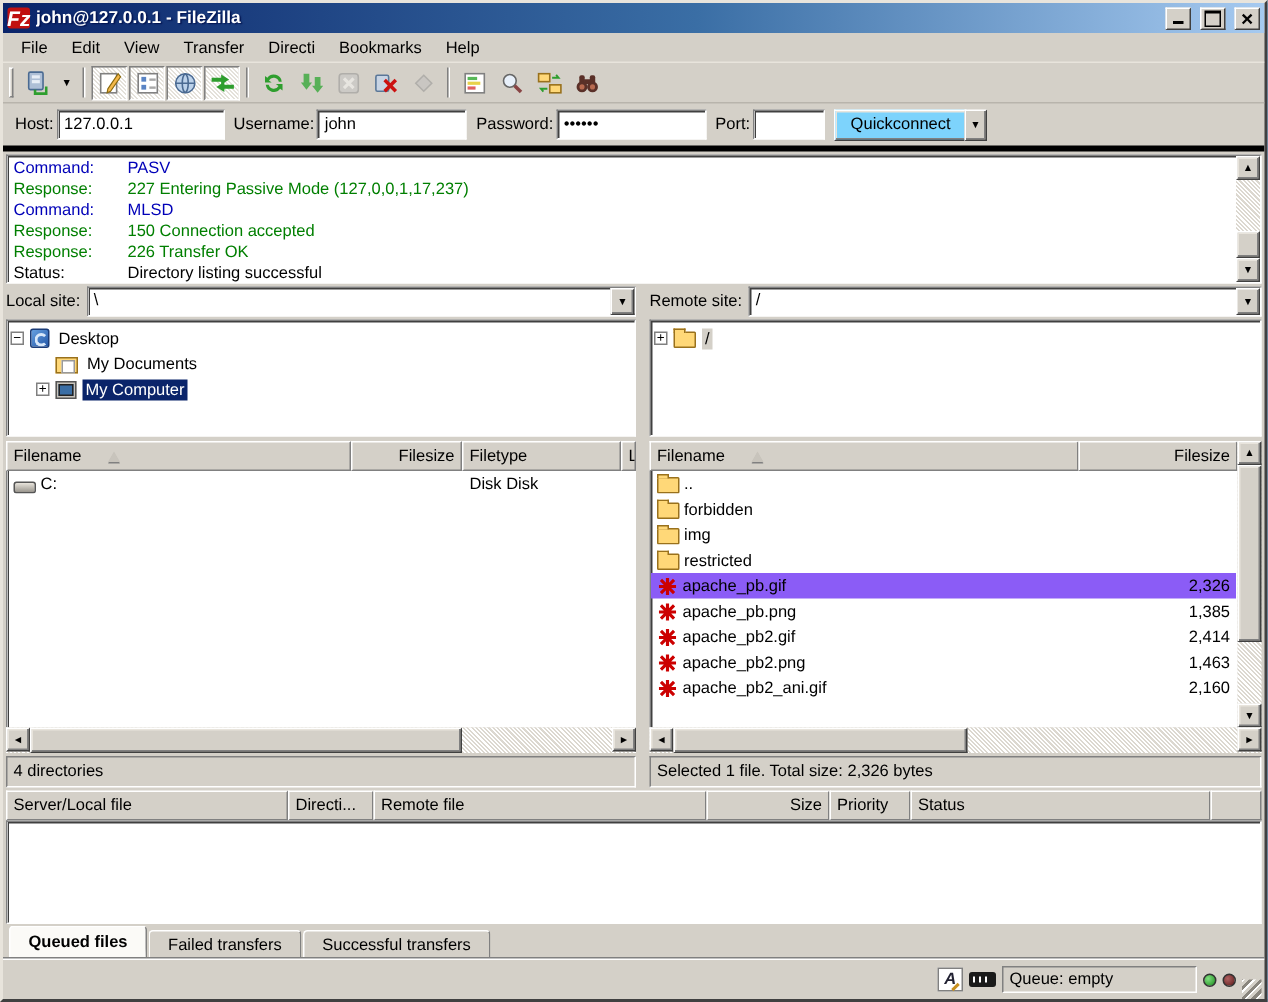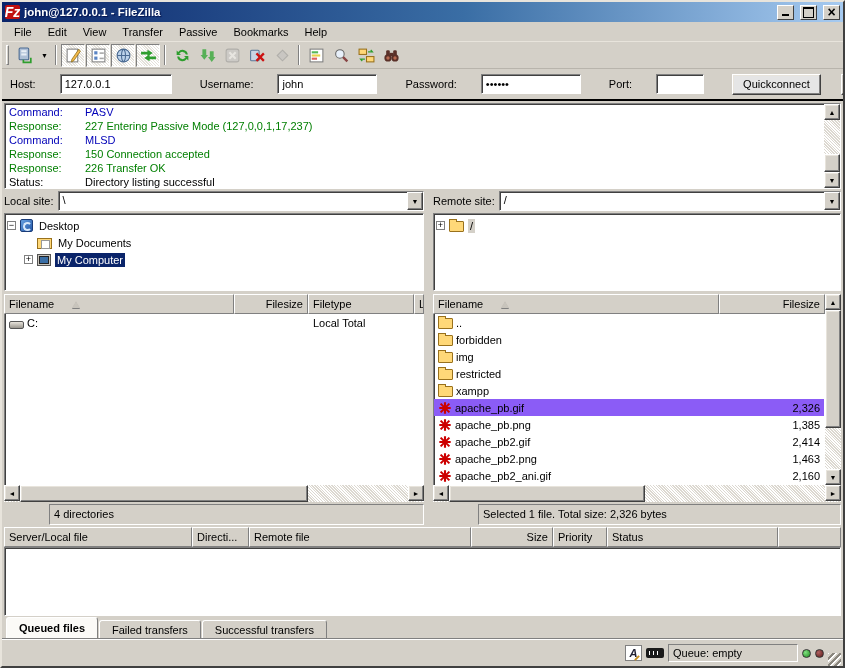--- a/index.html
+++ b/index.html
@@ -35,26 +35,26 @@
   .tbtn { width:24px; height:23px; display:flex; align-items:center; justify-content:center;
           border:1px solid transparent; }
   .tbtn.pressed { border-color:#808080 #fff #fff #808080;
           background:repeating-linear-gradient(45deg,#fff 0 1px,#e4e1da 1px 2px); }
   .tbtn.disabled svg { filter:grayscale(1); opacity:.45; }
   .tbtn svg { width:17px; height:17px; }
   .tb-drop { width:13px; height:23px; display:flex; align-items:center; justify-content:center; font-size:7px; }
   .tb-sep { width:2px; height:20px; border-left:1px solid #808080; border-right:1px solid #fff; margin:0 3px; }
 
   
-  .quickbar { height:32px; flex:0 0 32px; display:flex; align-items:center; gap:24px; padding-left:8px;
-              border-bottom:2px solid #000000; }
+  .quickbar { height:32px; flex:0 0 32px; display:flex; align-items:center; gap:2px; padding-left:8px;
+              border-bottom:4px solid #000000; }
   .qlabel { white-space:nowrap; }
   .field { background:#fff; border:1px solid; border-color:#808080 #fff #fff #808080;
            box-shadow:inset 1px 1px 0 #404040; height:20px; padding:2px 4px; font:11px "Liberation Sans",sans-serif; }
-  .qc-btn { height:21px; padding:0 10px; background:#e5e5e5; border:1px solid; border-color:#fff #404040 #404040 #fff;
+  .qc-btn { height:21px; padding:0 10px; background:#7dd3fc; border:1px solid; border-color:#fff #404040 #404040 #fff;
             box-shadow:inset -1px -1px 0 #808080, inset 1px 1px 0 #e8e4dc; font:11px "Liberation Sans",sans-serif; }
   .qc-drop { width:15px; height:21px; background:#d4d0c8; border:1px solid; border-color:#fff #404040 #404040 #fff;
              box-shadow:inset -1px -1px 0 #808080; font-size:7px; display:flex; align-items:center; justify-content:center; }
 
   
   .logpanel { height:86px; flex:0 0 86px; margin:2px 2px 0 2px; background:#fff;
               border:1px solid; border-color:#808080 #fff #fff #808080; box-shadow:inset 1px 1px 0 #404040;
               display:flex; }
   .logtext { flex:1; padding:1px 4px; overflow:hidden; }
   .log-line { display:flex; line-height:14px; white-space:nowrap; }
@@ -109,21 +109,21 @@
   .listbody { flex:1; background:#fff; overflow:hidden; border-left:1px solid #808080; border-right:1px solid #fff;
               box-shadow:inset 1px 0 0 #404040; }
   .lrow { display:flex; height:17px; align-items:center; }
   .lrow.sel { background:#8b5cf6; }
   .cell { padding:0 4px; display:flex; align-items:center; gap:3px; overflow:hidden; white-space:nowrap; }
   .cell.num { justify-content:flex-end; }
   .listwrap { flex:1; display:flex; min-height:0; }
   .listcol { flex:1; display:flex; flex-direction:column; min-width:0; }
 
   .statusline { height:21px; flex:0 0 21px; margin-top:2px; background:#d4d0c8; border:1px solid;
-                border-color:#808080 #fff #fff #808080; padding:3px 4px; white-space:nowrap; overflow:hidden;margin-left:45px; }
+                border-color:#808080 #fff #fff #808080; padding:3px 4px; white-space:nowrap; overflow:hidden; }
 
   
   .ico-folder { width:15px; height:11px; flex:0 0 15px; background:#ffd878; border:1px solid #99711c;
                 border-radius:1px; position:relative; margin-top:2px; }
   .ico-folder::before { content:""; position:absolute; top:-3px; left:-1px; width:6px; height:2px;
                 background:#ffd878; border:1px solid #99711c; border-bottom:none; }
   .ico-docs { width:15px; height:11px; flex:0 0 15px; background:#ffd878; border:1px solid #99711c;
               position:relative; margin-top:2px; }
   .ico-docs::after { content:""; position:absolute; top:1px; left:3px; width:7px; height:7px; background:#fff; border:1px solid #999; }
   .ico-desktop { width:13px; height:13px; flex:0 0 13px; background:linear-gradient(135deg,#66a0e0,#2458a8);
@@ -175,21 +175,21 @@
     <span class="winbtn min"></span>
     <span class="winbtn max"></span>
     <span class="winbtn cls"></span>
   </div>
 
   <div class="menubar">
     <span class="menu-item">File</span>
     <span class="menu-item">Edit</span>
     <span class="menu-item">View</span>
     <span class="menu-item">Transfer</span>
-    <span class="menu-item">Passive</span>
+    <span class="menu-item">Directi</span>
     <span class="menu-item">Bookmarks</span>
     <span class="menu-item">Help</span>
   </div>
 
   <div class="toolbar">
     <span class="tb-grip"></span>
     <span class="tbtn">
       <svg viewBox="0 0 16 16">
           <rect x="2" y="1" width="9" height="11" rx="1" fill="#aebfd6" stroke="#4a6a92"></rect>
           <rect x="4" y="3" width="5" height="2" fill="#e8eef6"></rect>
@@ -381,21 +381,21 @@
             <span>L</span>
           </span>
       </div>
       <div class="listbody">
         <div class="lrow">
           <span class="cell" style="width:230px">
               <span class="ico-drive"></span>
               <span>C:</span>
             </span>
           <span class="cell num" style="width:74px"></span>
-          <span class="cell" style="width:106px">Local Total</span>
+          <span class="cell" style="width:106px">Disk Disk</span>
         </div>
       </div>
       <div class="hscroll">
         <span class="sb-btn ar-lf"></span>
         <span class="sb-thumb" style="width:288px"></span>
         <span class="sb-space"></span>
         <span class="sb-btn ar-rt"></span>
       </div>
       <div class="statusline">4 directories</div>
     </div>
@@ -450,27 +450,20 @@
                 </span>
               <span class="cell num" style="flex:1"></span>
             </div>
             <div class="lrow">
               <span class="cell" style="width:286px">
                   <span class="ico-folder"></span>
                   <span>restricted</span>
                 </span>
               <span class="cell num" style="flex:1"></span>
             </div>
-            <div class="lrow">
-              <span class="cell" style="width:286px">
-                  <span class="ico-folder"></span>
-                  <span>xampp</span>
-                </span>
-              <span class="cell num" style="flex:1"></span>
-            </div>
             <div class="lrow sel">
               <span class="cell" style="width:286px">
                   <svg class="splat" viewBox="0 0 16 16">
                     <path d="M8 1.5V14.5M1.5 8H14.5M3 3l10 10M13 3L3 13" stroke="#cc0000" stroke-width="2.4" fill="none"></path>
                   </svg>
                   <span>apache_pb.gif</span>
                 </span>
               <span class="cell num" style="flex:1">2,326</span>
             </div>
             <div class="lrow">
@@ -538,21 +531,21 @@
         </span>
       <span class="hcell" style="width:222px">
           <span>Remote file</span>
         </span>
       <span class="hcell num" style="width:82px">
           <span>Size</span>
         </span>
       <span class="hcell" style="width:54px">
           <span>Priority</span>
         </span>
-      <span class="hcell" style="width:171px">
+      <span class="hcell" style="width:200px">
           <span>Status</span>
         </span>
       <span class="hcell" style="flex:1"></span>
     </div>
     <div class="qbody"></div>
     <div class="tabs">
       <span class="tab active">Queued files</span>
       <span class="tab">Failed transfers</span>
       <span class="tab">Successful transfers</span>
     </div>

